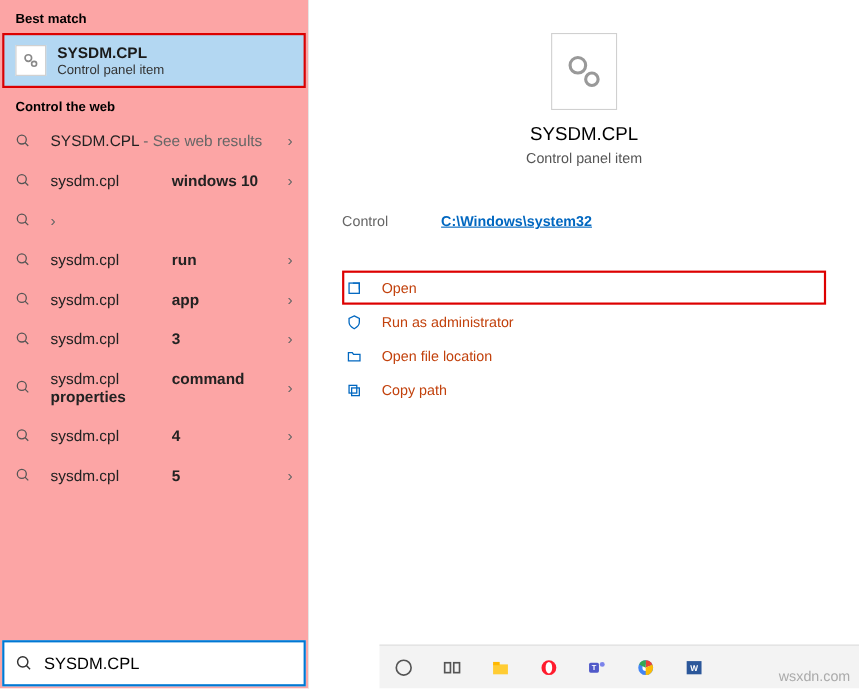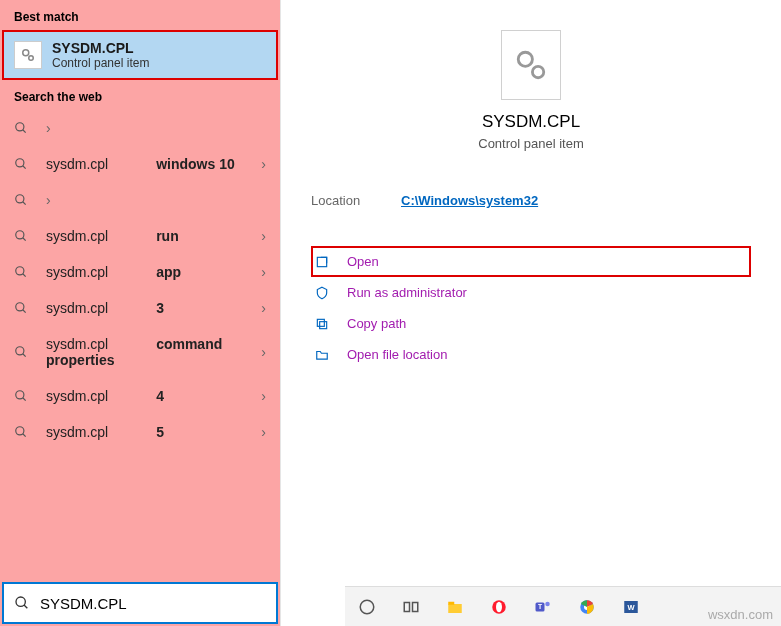--- a/index.html
+++ b/index.html
@@ -30,21 +30,21 @@
 .preview { text-align:center; padding:10px 0 20px; }
 .preview .big-icon { width:60px; height:70px; margin:0 auto 12px; border:1px solid #d0d0d0; display:flex; align-items:center; justify-content:center; }
 .preview h2 { font-size:17px; font-weight:400; margin-bottom:4px; }
 .preview .sub { font-size:13px; color:#555; }
 
 .meta-row { display:flex; font-size:13px; padding:22px 0 18px; border-bottom:0; }
 .meta-row .k { color:#666; width:90px; }
 .meta-row .v { color:#0067c0; text-decoration:underline; cursor:pointer;font-weight:bold; }
 
 .actions { margin-top:20px; }
-.action { display:flex; align-items:flex-end; padding:8px 4px; font-size:13px; color:#a21caf; cursor:default; }
+.action { display:flex; align-items:flex-end; padding:8px 4px; font-size:13px; color:#c2410c; cursor:default; }
 .action .a-icon { width:18px; margin-right:14px; text-align:center; }
 .action.highlighted { border:2px solid #d00; padding:6px 2px; }
 
 .taskbar { position:absolute; bottom:0; right:0; height:40px; background:#f3f3f3; display:flex; align-items:center; padding:0 8px; gap:16px; border-top:1px solid #ddd; left:345px; }
 .taskbar .tb { width:28px; height:28px; display:flex; align-items:center; justify-content:center; font-size:16px; }
 
 .watermark { position:absolute; bottom:4px; right:8px; font-size:13px; color:#aaa; z-index:5; }
 
 svg { display:block; }
 </style>
@@ -61,31 +61,32 @@
             <circle cx="9" cy="9" r="4" fill="none" stroke="#888" stroke-width="2"></circle>
             <circle cx="16" cy="16" r="3" fill="none" stroke="#888" stroke-width="2"></circle>
           </svg>
       </div>
       <div>
         <div class="title">SYSDM.CPL</div>
         <div class="sub">Control panel item</div>
       </div>
     </div>
 
-    <div class="section-label">Search the web</div>
+    <div class="section-label">Control the web</div>
 
     <div class="results">
 
     <div class="result-row">
           <span class="r-icon">
             <svg width="14" height="14" viewBox="0 0 24 24" fill="none" stroke="#555" stroke-width="2">
               <circle cx="10" cy="10" r="7"></circle>
               <line x1="20" y1="20" x2="15" y2="15"></line>
             </svg>
           </span>
+          <span class="r-text">SYSDM.CPL<span class="light"> - See web results</span><span class="bold"></span></span>
           <span class="chev">›</span>
         </div>
         <div class="result-row">
           <span class="r-icon">
             <svg width="14" height="14" viewBox="0 0 24 24" fill="none" stroke="#555" stroke-width="2">
               <circle cx="10" cy="10" r="7"></circle>
               <line x1="20" y1="20" x2="15" y2="15"></line>
             </svg>
           </span>
           <span class="r-text">sysdm.cpl <span class="light"></span><span class="bold">windows 10</span></span>
@@ -179,21 +180,21 @@
         <svg width="34" height="34" viewBox="0 0 24 24">
             <circle cx="8" cy="8" r="5" fill="none" stroke="#999" stroke-width="2"></circle>
             <circle cx="17" cy="17" r="4" fill="none" stroke="#999" stroke-width="2"></circle>
           </svg>
       </div>
       <h2>SYSDM.CPL</h2>
       <div class="sub">Control panel item</div>
     </div>
 
     <div class="meta-row">
-      <div class="k">Location</div>
+      <div class="k">Control</div>
       <div class="v">C:\Windows\system32</div>
     </div>
 
     <div class="actions">
       <div class="action highlighted">
         <span class="a-icon">
           <svg width="14" height="14" viewBox="0 0 24 24" fill="none" stroke="#0067c0" stroke-width="2">
               <rect x="4" y="4" width="16" height="16"></rect>
               <path d="M10 4 L20 4 L20 14"></path>
             </svg>
@@ -204,33 +205,33 @@
         <span class="a-icon">
           <svg width="14" height="14" viewBox="0 0 24 24" fill="none" stroke="#0067c0" stroke-width="2">
               <path d="M12 2 L20 6 V12 C20 18 12 22 12 22 C12 22 4 18 4 12 V6 Z"></path>
             </svg>
         </span>
         <span>Run as administrator</span>
       </div>
       <div class="action">
         <span class="a-icon">
           <svg width="14" height="14" viewBox="0 0 24 24" fill="none" stroke="#0067c0" stroke-width="2">
+              <path d="M3 6 L9 6 L11 9 L21 9 L21 19 L3 19 Z"></path>
+            </svg>
+        </span>
+        <span>Open file location</span>
+      </div>
+      <div class="action">
+        <span class="a-icon">
+          <svg width="14" height="14" viewBox="0 0 24 24" fill="none" stroke="#0067c0" stroke-width="2">
               <rect x="8" y="8" width="12" height="12"></rect>
               <rect x="4" y="4" width="12" height="12"></rect>
             </svg>
         </span>
         <span>Copy path</span>
-      </div>
-      <div class="action">
-        <span class="a-icon">
-          <svg width="14" height="14" viewBox="0 0 24 24" fill="none" stroke="#0067c0" stroke-width="2">
-              <path d="M3 6 L9 6 L11 9 L21 9 L21 19 L3 19 Z"></path>
-            </svg>
-        </span>
-        <span>Open file location</span>
       </div>
     </div>
   </div>
 </div>
 
 <div class="taskbar">
   <div class="tb">
       <svg width="18" height="18" viewBox="0 0 24 24" fill="none" stroke="#555" stroke-width="2">
         <circle cx="12" cy="12" r="9"></circle>
       </svg>

